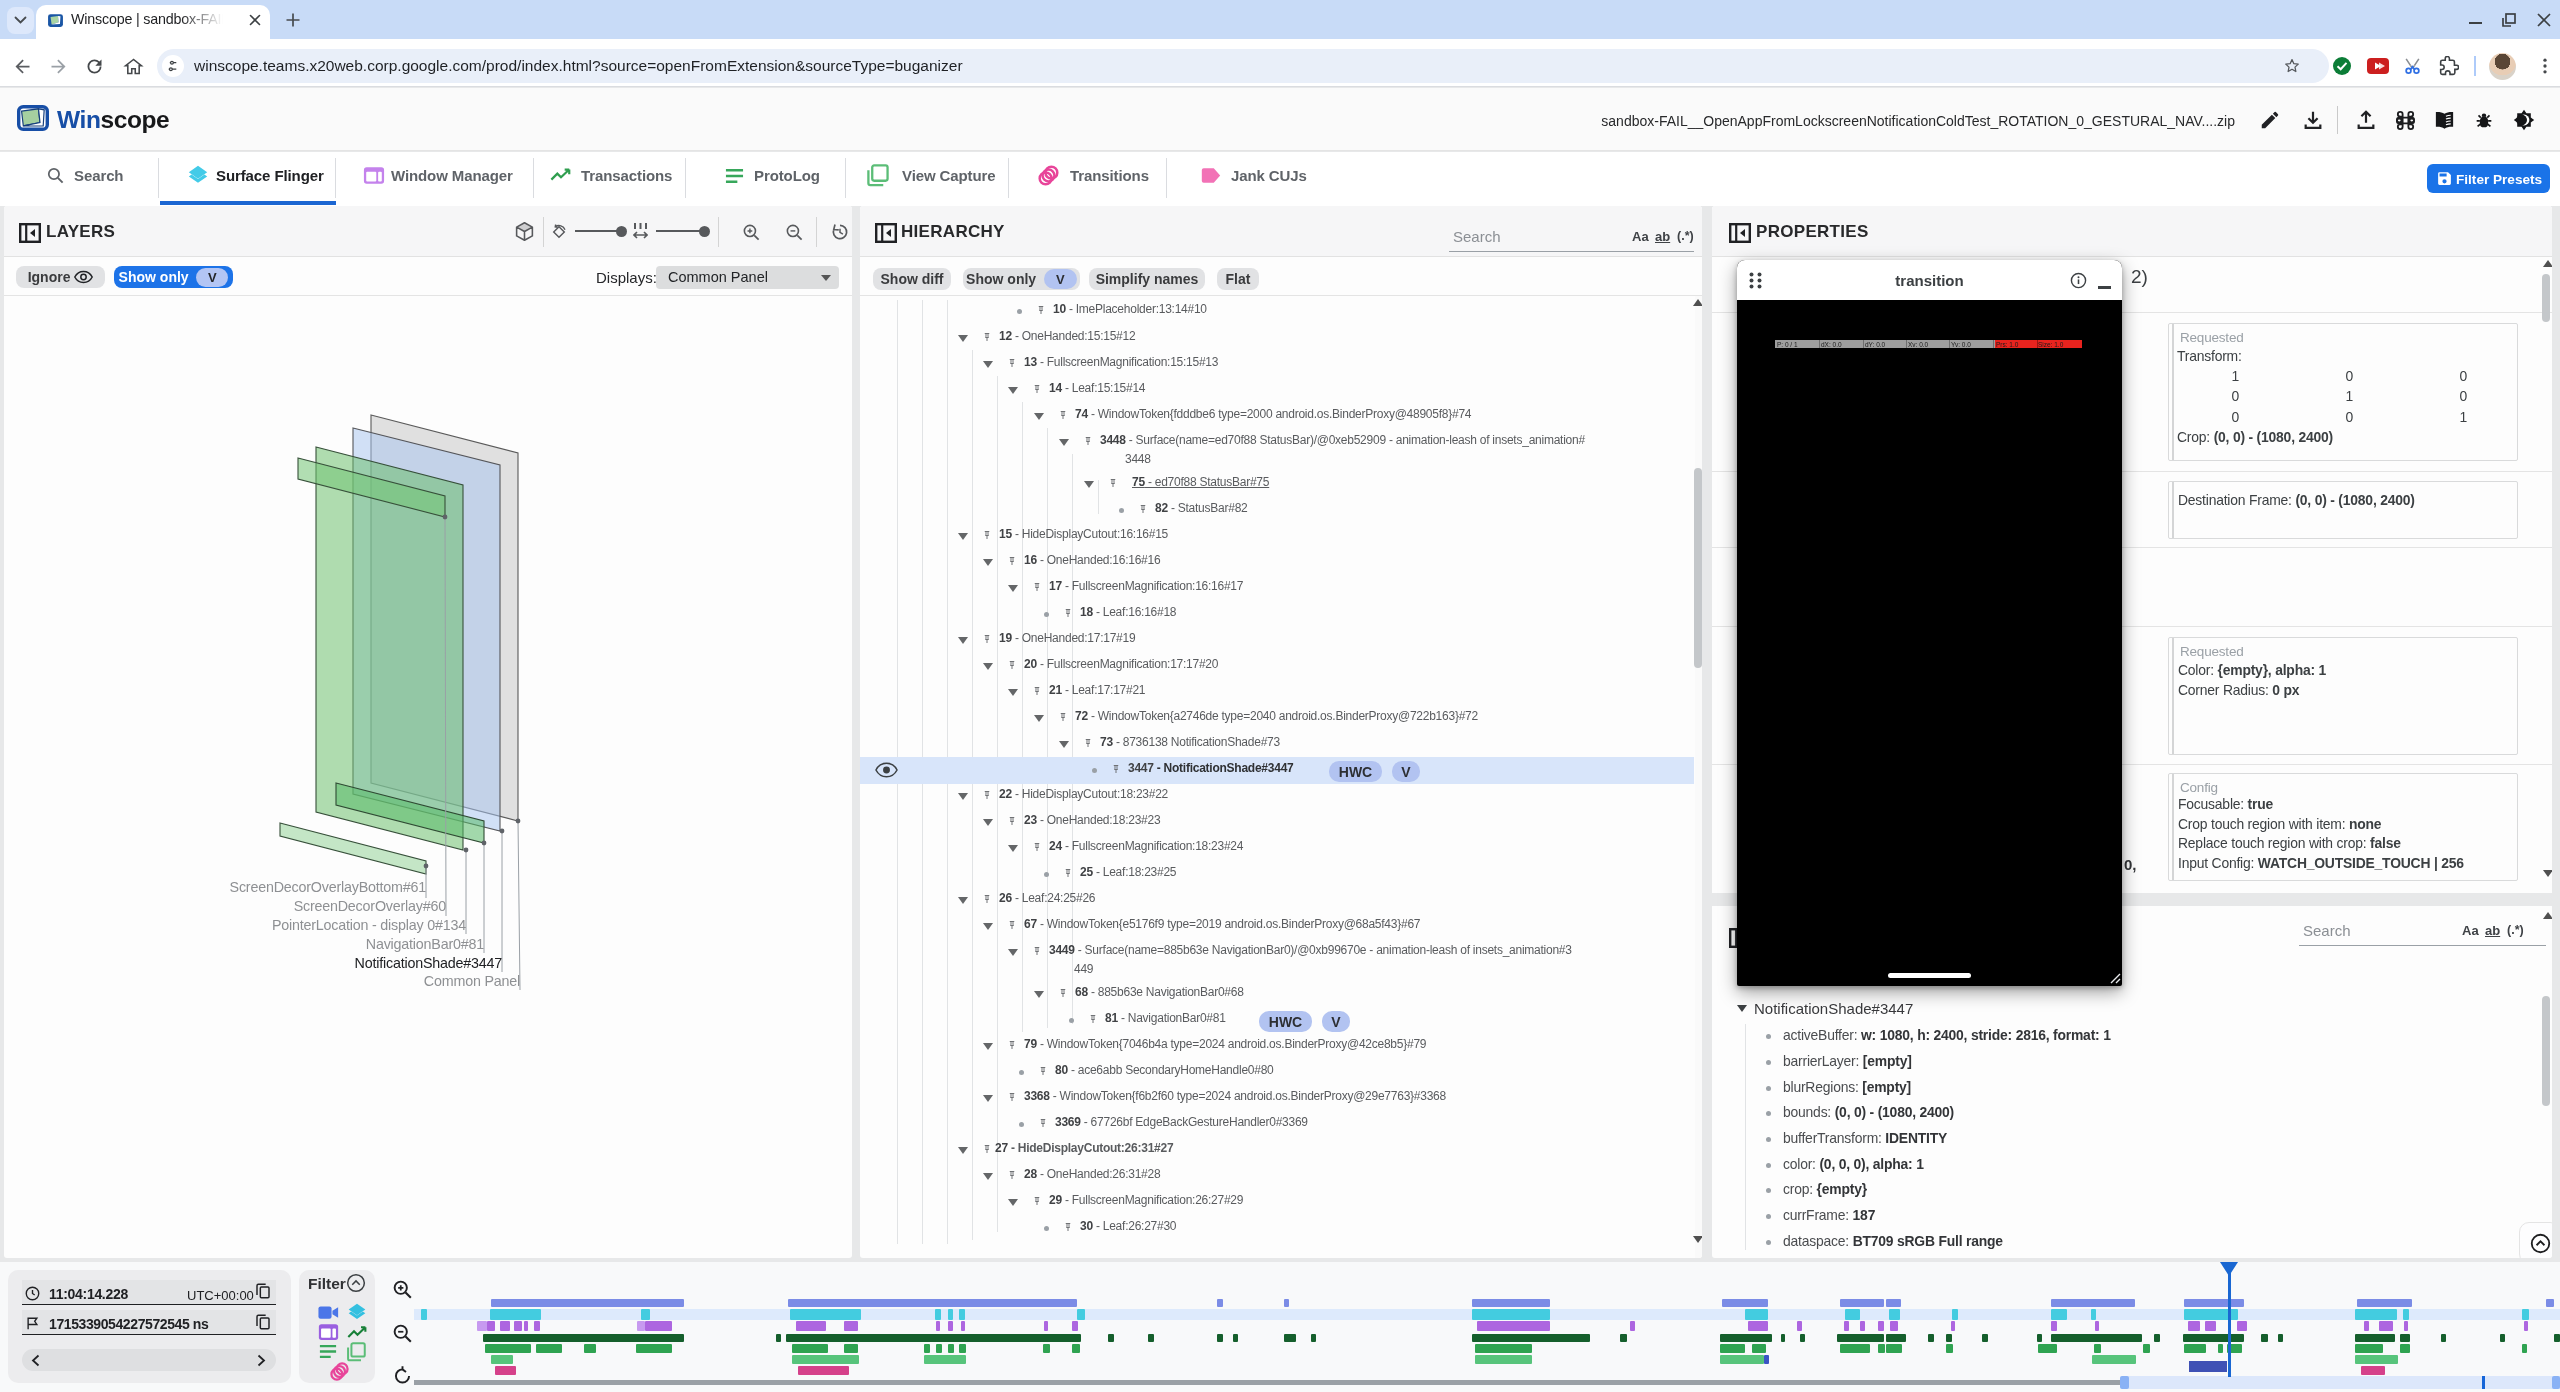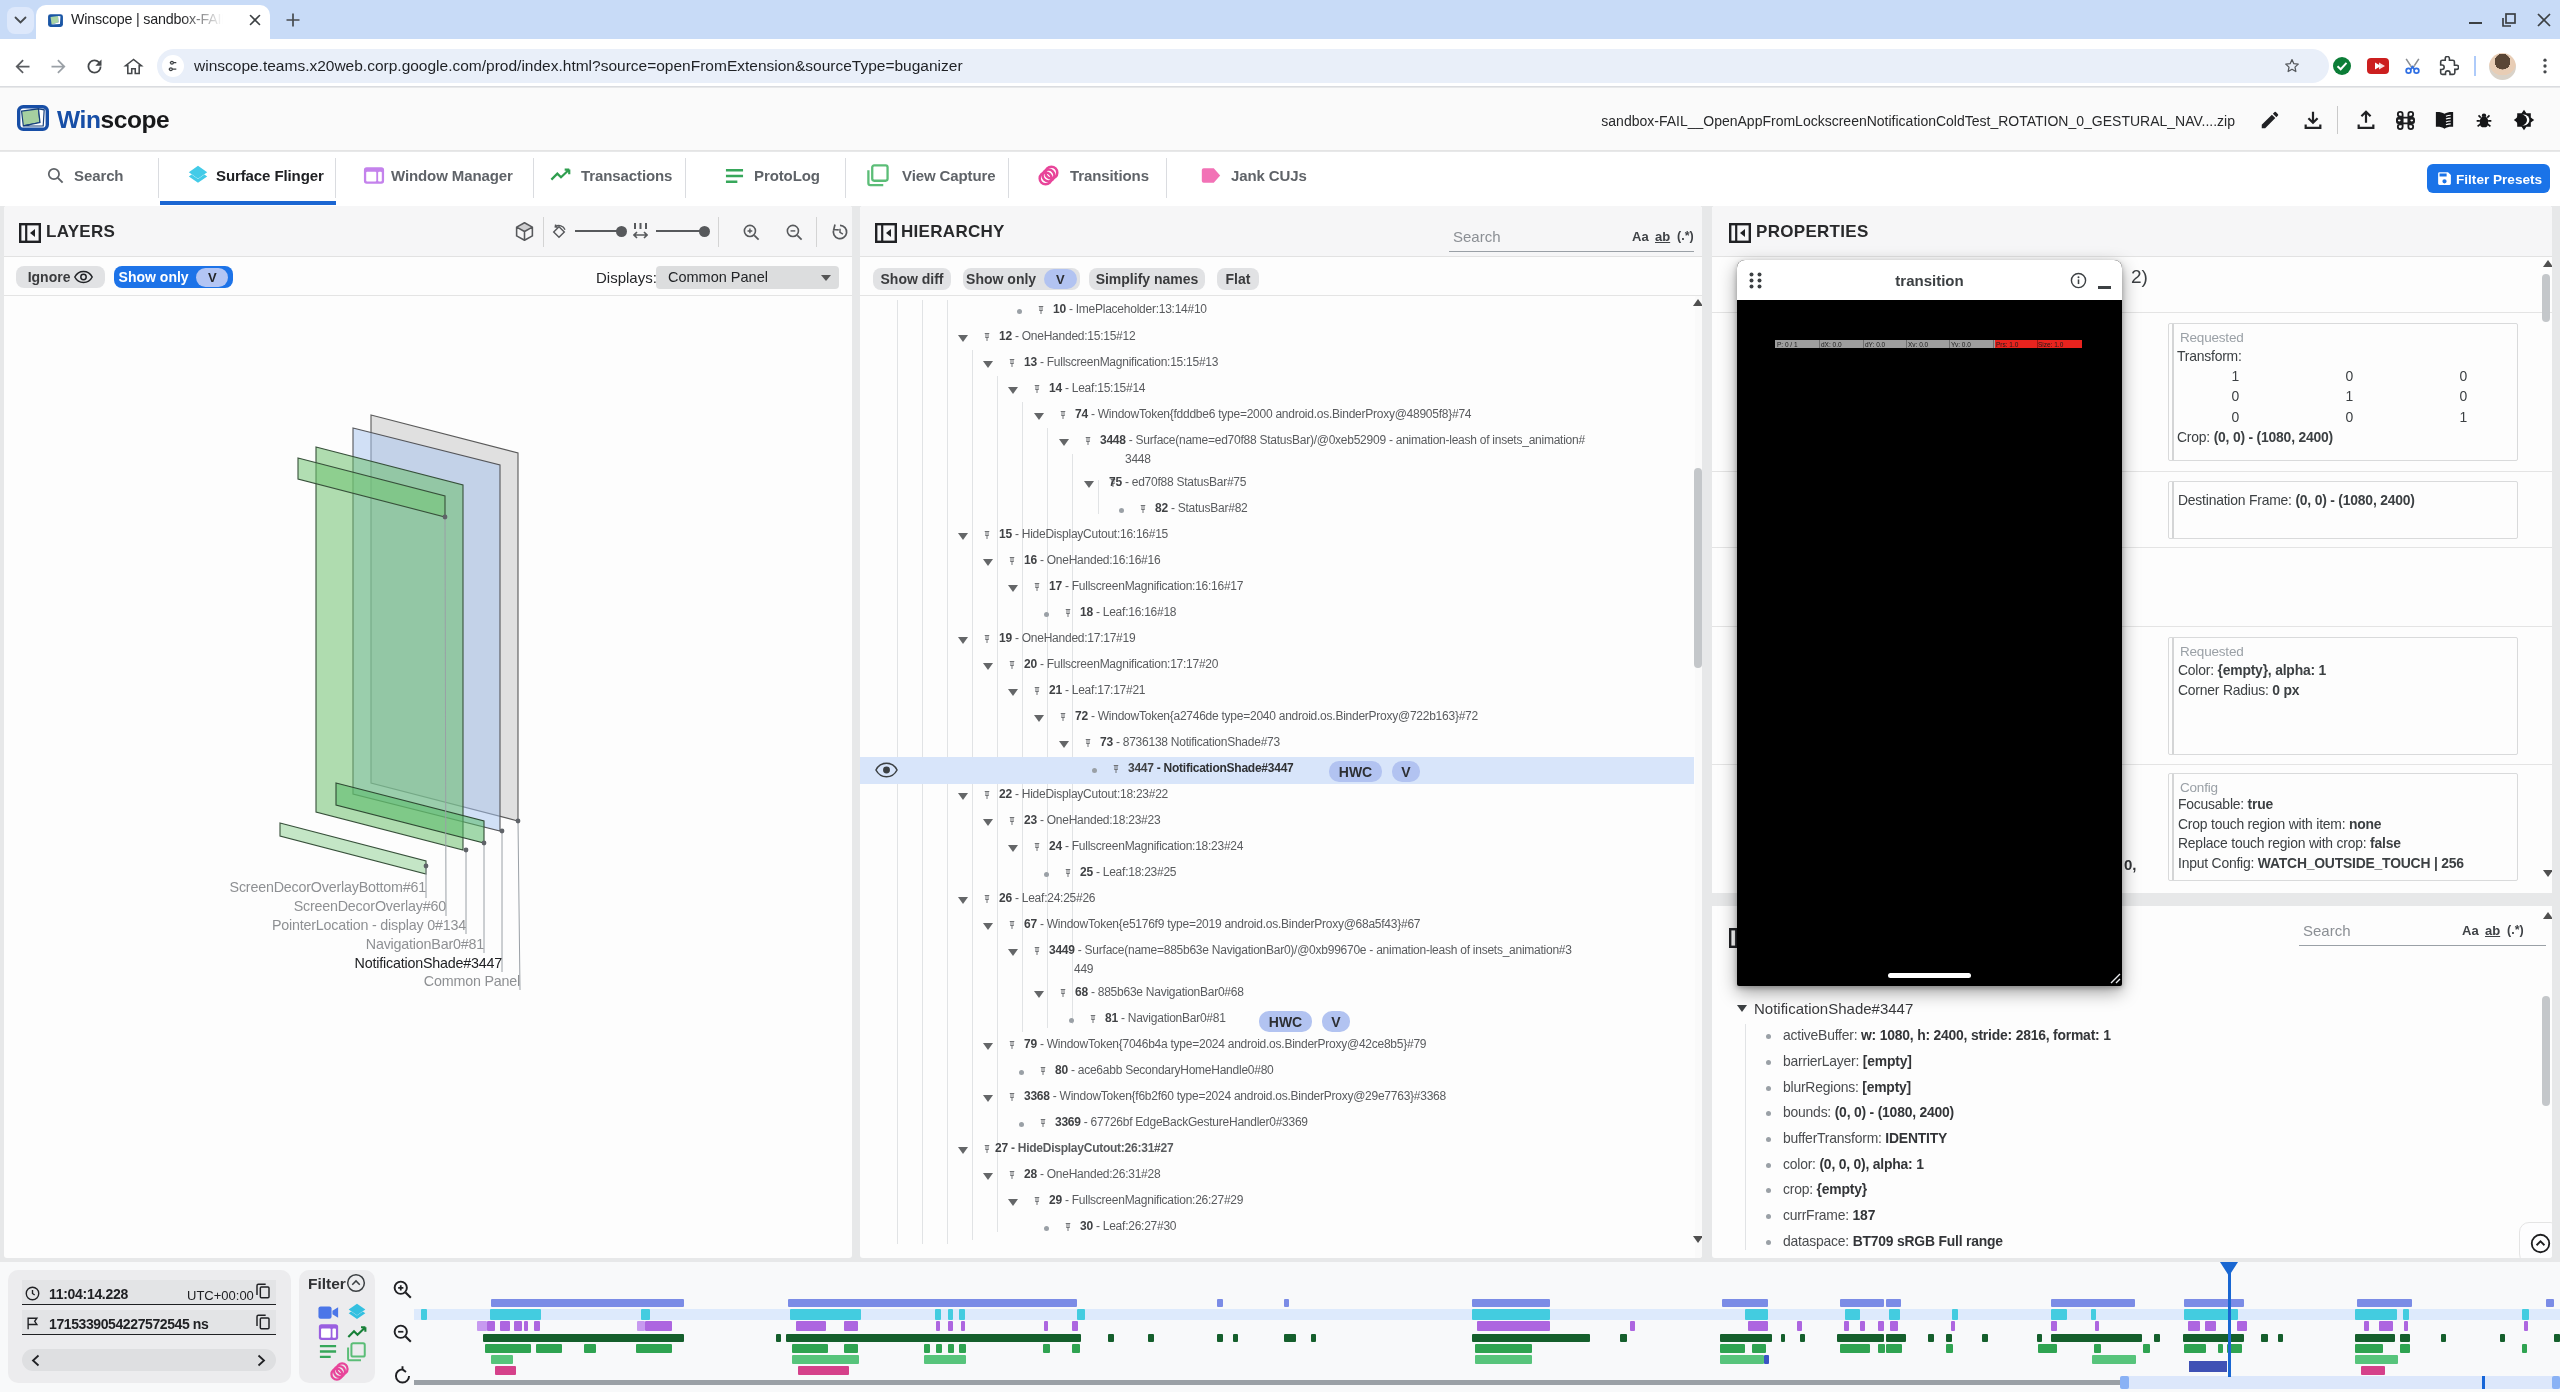--- a/index.html
+++ b/index.html
@@ -354,21 +354,21 @@
     <div class="arr" style="left:199px;top:233px;"></div>
     <svg class="pin" style="left:222px;top:228px;" viewBox="0 0 24 24">
         <path d="M14 4 v5 c0 1.2.4 2.3 1 3 H9 c.6-.7 1-1.8 1-3 V4 M7.5 4 h9 M12 12 v7" fill="none" stroke="#6a6d70" stroke-width="1.9"></path>
       </svg>
     <div class="trow" style="left:240px;top:227px;"><b>3448</b> - Surface(name=ed70f88 StatusBar)/@0xeb52909 - animation-leash of insets_animation#</div>
     <div class="trow" style="left:265px;top:246px;">3448</div>
     <div class="arr" style="left:224px;top:275px;"></div>
     <svg class="pin" style="left:247px;top:270px;" viewBox="0 0 24 24">
         <path d="M14 4 v5 c0 1.2.4 2.3 1 3 H9 c.6-.7 1-1.8 1-3 V4 M7.5 4 h9 M12 12 v7" fill="none" stroke="#6a6d70" stroke-width="1.9"></path>
       </svg>
-    <div class="trow" style="left:249px;top:269px;"><b>75</b> - ed70f88 StatusBar#75</div>
+    <div class="trow" style="left:272px;top:269px;text-decoration:underline;"><b>75</b> - ed70f88 StatusBar#75</div>
     <div class="dot" style="left:259px;top:302px;"></div>
     <svg class="pin" style="left:277px;top:296px;" viewBox="0 0 24 24">
         <path d="M14 4 v5 c0 1.2.4 2.3 1 3 H9 c.6-.7 1-1.8 1-3 V4 M7.5 4 h9 M12 12 v7" fill="none" stroke="#6a6d70" stroke-width="1.9"></path>
       </svg>
     <div class="trow" style="left:295px;top:295px;"><b>82</b> - StatusBar#82</div>
     <div class="arr" style="left:98px;top:327px;"></div>
     <svg class="pin" style="left:121px;top:322px;" viewBox="0 0 24 24">
         <path d="M14 4 v5 c0 1.2.4 2.3 1 3 H9 c.6-.7 1-1.8 1-3 V4 M7.5 4 h9 M12 12 v7" fill="none" stroke="#6a6d70" stroke-width="1.9"></path>
       </svg>
     <div class="trow" style="left:139px;top:321px;"><b>15</b> - HideDisplayCutout:16:16#15</div>

